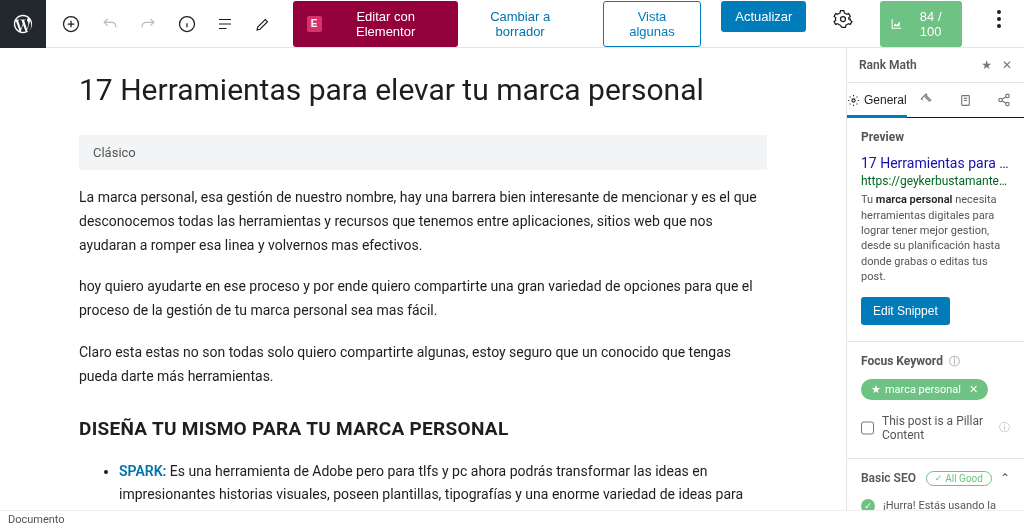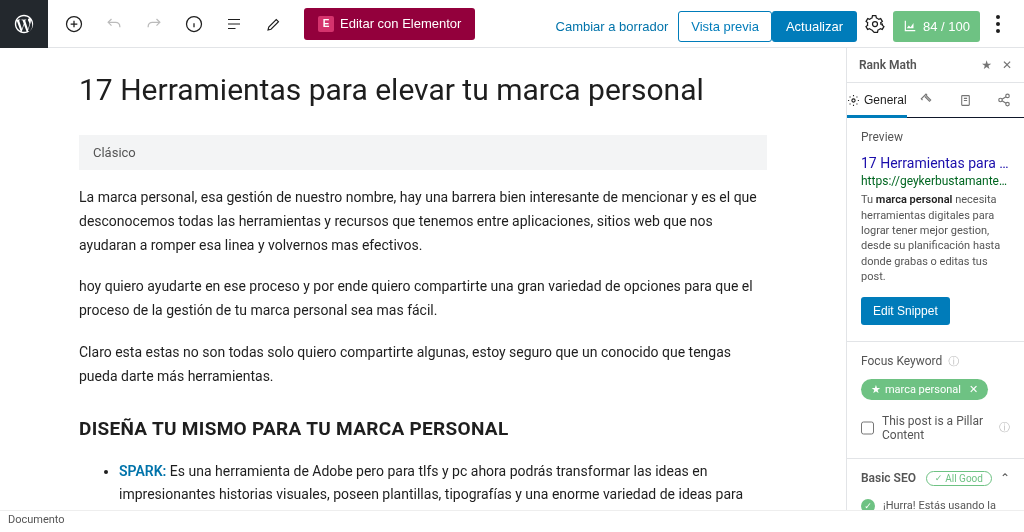--- a/index.html
+++ b/index.html
@@ -5,21 +5,21 @@
 * { margin: 0; padding: 0; box-sizing: border-box; }
 body { font-family: -apple-system, BlinkMacSystemFont, "Segoe UI", Roboto, sans-serif; font-size: 13px; color: #1e1e1e; background: #fff; }
 .topbar { height: 48px; background: #fff; border-bottom: 1px solid #e2e4e7; display: flex; align-items: center; padding: 0 8px; }
 .wp-logo { width: 48px; height: 48px; background: #23282d; display: flex; align-items: center; justify-content: center; color: #fff; margin-left: -8px; }
 .wp-logo svg { width: 22px; height: 22px; }
 .tb-left { display: flex; align-items: center; gap: 4px; margin-left: 8px; }
 .tb-btn { width: 36px; height: 36px; display: flex; align-items: center; justify-content: center; border: none; background: transparent; cursor: pointer; color: #1e1e1e; border-radius: 2px; }
 .tb-btn.disabled { color: #bbb; }
 .elementor-btn { background: #93003c; color: #fff; border: none; padding: 8px 14px; border-radius: 3px; font-size: 13px; display: flex; align-items: center; gap: 6px; cursor: pointer; margin-left: 8px; }
 .elementor-btn .e-icon { width: 16px; height: 16px; background: #d5336d; border-radius: 2px; display: inline-flex; align-items: center; justify-content: center; font-size: 10px; font-weight: bold; }
-.tb-right { margin-left: auto; display: flex; align-items: flex-end; gap: 0; }
+.tb-right { margin-left: auto; display: flex; align-items: flex-start; gap: 20px; }
 .link-btn { background: transparent; border: none; color: #0073aa; font-size: 13px; cursor: pointer; padding: 8px 10px; }
 .outline-btn { background: transparent; border: 1px solid #007cba; color: #007cba; padding: 7px 12px; border-radius: 3px; font-size: 13px; cursor: pointer; }
 .primary-btn { background: #007cba; color: #fff; border: none; padding: 8px 14px; border-radius: 3px; font-size: 13px; cursor: pointer; }
 .score-btn { background: #6ec283; color: #fff; border: none; padding: 8px 10px; border-radius: 3px; font-size: 13px; display: flex; align-items: center; gap: 6px; cursor: pointer; }
 .score-btn svg { width: 14px; height: 14px; }
 .main { display: flex; height: calc(100vh - 56px); }
 .editor { flex: 1; overflow-y: auto; padding: 24px 0 0 0; }
 .editor-inner { max-width: 760px; margin: 0 auto; padding: 0 36px; }
 .post-title { font-size: 30px; font-weight: 400; color: #1e1e1e; margin-bottom: 28px; }
 .block-label { background: #f3f4f5; padding: 10px 14px; font-size: 13px; color: #555; margin-bottom: 16px; }
@@ -30,21 +30,21 @@
 .content li .tool-link { color: #0073aa; font-weight: 600; }
 .sidebar { width: 178px; border-left: 1px solid #e2e4e7; overflow-y: auto; background: #fff; font-size: 12px; }
 .rm-header { display: flex; align-items: center; padding: 10px 12px; border-bottom: 1px solid #e2e4e7; }
 .rm-title { font-weight: 600; color: #555; flex: 1; }
 .rm-header .ic { color: #757575; margin-left: 10px; cursor: pointer; }
 .rm-tabs { display: flex; border-bottom: 1px solid #0f172a; }
 .rm-tab { flex: 1; padding: 10px 0; text-align: center; border: none; background: transparent; cursor: pointer; color: #757575; position: relative; display:flex; align-items:center; justify-content:center; gap:4px; font-size:12px;}
 .rm-tab.active { color: #1e1e1e; }
 .rm-tab.active::after { content: ''; position: absolute; bottom: -1px; left: 0; right: 0; height: 3px; background: #007cba; }
 .rm-section { padding: 12px 14px 16px; border-bottom: 1px solid #e2e4e7; }
-.rm-label { font-size: 12px; font-weight: 400; color: #555; margin-bottom: 10px; display:flex; align-items:center; gap:4px;}
+.rm-label { font-size: 12px; font-weight: 700; color: #555; margin-bottom: 10px; display:flex; align-items:center; gap:4px;}
 .preview-title { color: #1a0dab; font-size: 14px; margin-bottom: 2px; line-height: 1.3; overflow: hidden; text-overflow: ellipsis; white-space: nowrap; }
 .preview-url { color: #006621; font-size: 12px; margin-bottom: 4px; overflow: hidden; text-overflow: ellipsis; white-space: nowrap; }
 .preview-desc { color: #555; font-size: 11px; line-height: 1.4; margin-bottom: 12px; }
 .preview-desc b { font-weight: 600; color: #222; }
 .edit-snippet { background: #007cba; color: #fff; border: none; padding: 7px 12px; border-radius: 3px; font-size: 12px; cursor: pointer; }
 .keyword-pill { display: inline-flex; align-items: center; background: #6ec283; color: #fff; border-radius: 12px; padding: 4px 10px; font-size: 11px; gap: 4px; }
 .keyword-pill .kw-x { cursor: pointer; margin-left: 4px; }
 .pillar-row { display: flex; align-items: center; gap: 8px; margin-top: 14px; font-size: 12px; color: #555; }
 .pillar-row input { width: 14px; height: 14px; }
 .basic-seo-head { display: flex; align-items: center; padding: 12px 14px; cursor: pointer; }
@@ -104,21 +104,21 @@
           <path d="M4 20l4-1 10-10-3-3L5 16l-1 4z"></path>
         </svg>
       </button>
     <button class="elementor-btn">
         <span class="e-icon">E</span>
         <span>Editar con Elementor</span>
       </button>
   </div>
   <div class="tb-right">
     <button class="link-btn">Cambiar a borrador</button>
-    <button class="outline-btn">Vista previa</button>
+    <button class="outline-btn">Vista algunas</button>
     <button class="primary-btn">Actualizar</button>
     <button class="tb-btn">
         <svg width="20" height="20" viewBox="0 0 24 24" fill="none" stroke="currentColor" stroke-width="1.5">
           <circle cx="12" cy="12" r="3"></circle>
           <path d="M19 12a7 7 0 00-.2-1.6l2-1.5-2-3.4-2.3.9a7 7 0 00-2.8-1.6L13 2h-4l-.6 2.8a7 7 0 00-2.8 1.6l-2.3-.9-2 3.4 2 1.5A7 7 0 003 12c0 .5 0 1.1.2 1.6l-2 1.5 2 3.4 2.3-.9a7 7 0 002.8 1.6L11 22h4l.6-2.8a7 7 0 002.8-1.6l2.3.9 2-3.4-2-1.5c.1-.5.2-1.1.2-1.6z"></path>
         </svg>
       </button>
     <button class="score-btn">
         <svg viewBox="0 0 24 24" fill="currentColor">
           <path d="M3 3v18h18v-2H5V3H3zm4 12l3-4 3 3 5-7v9H7z"></path>

